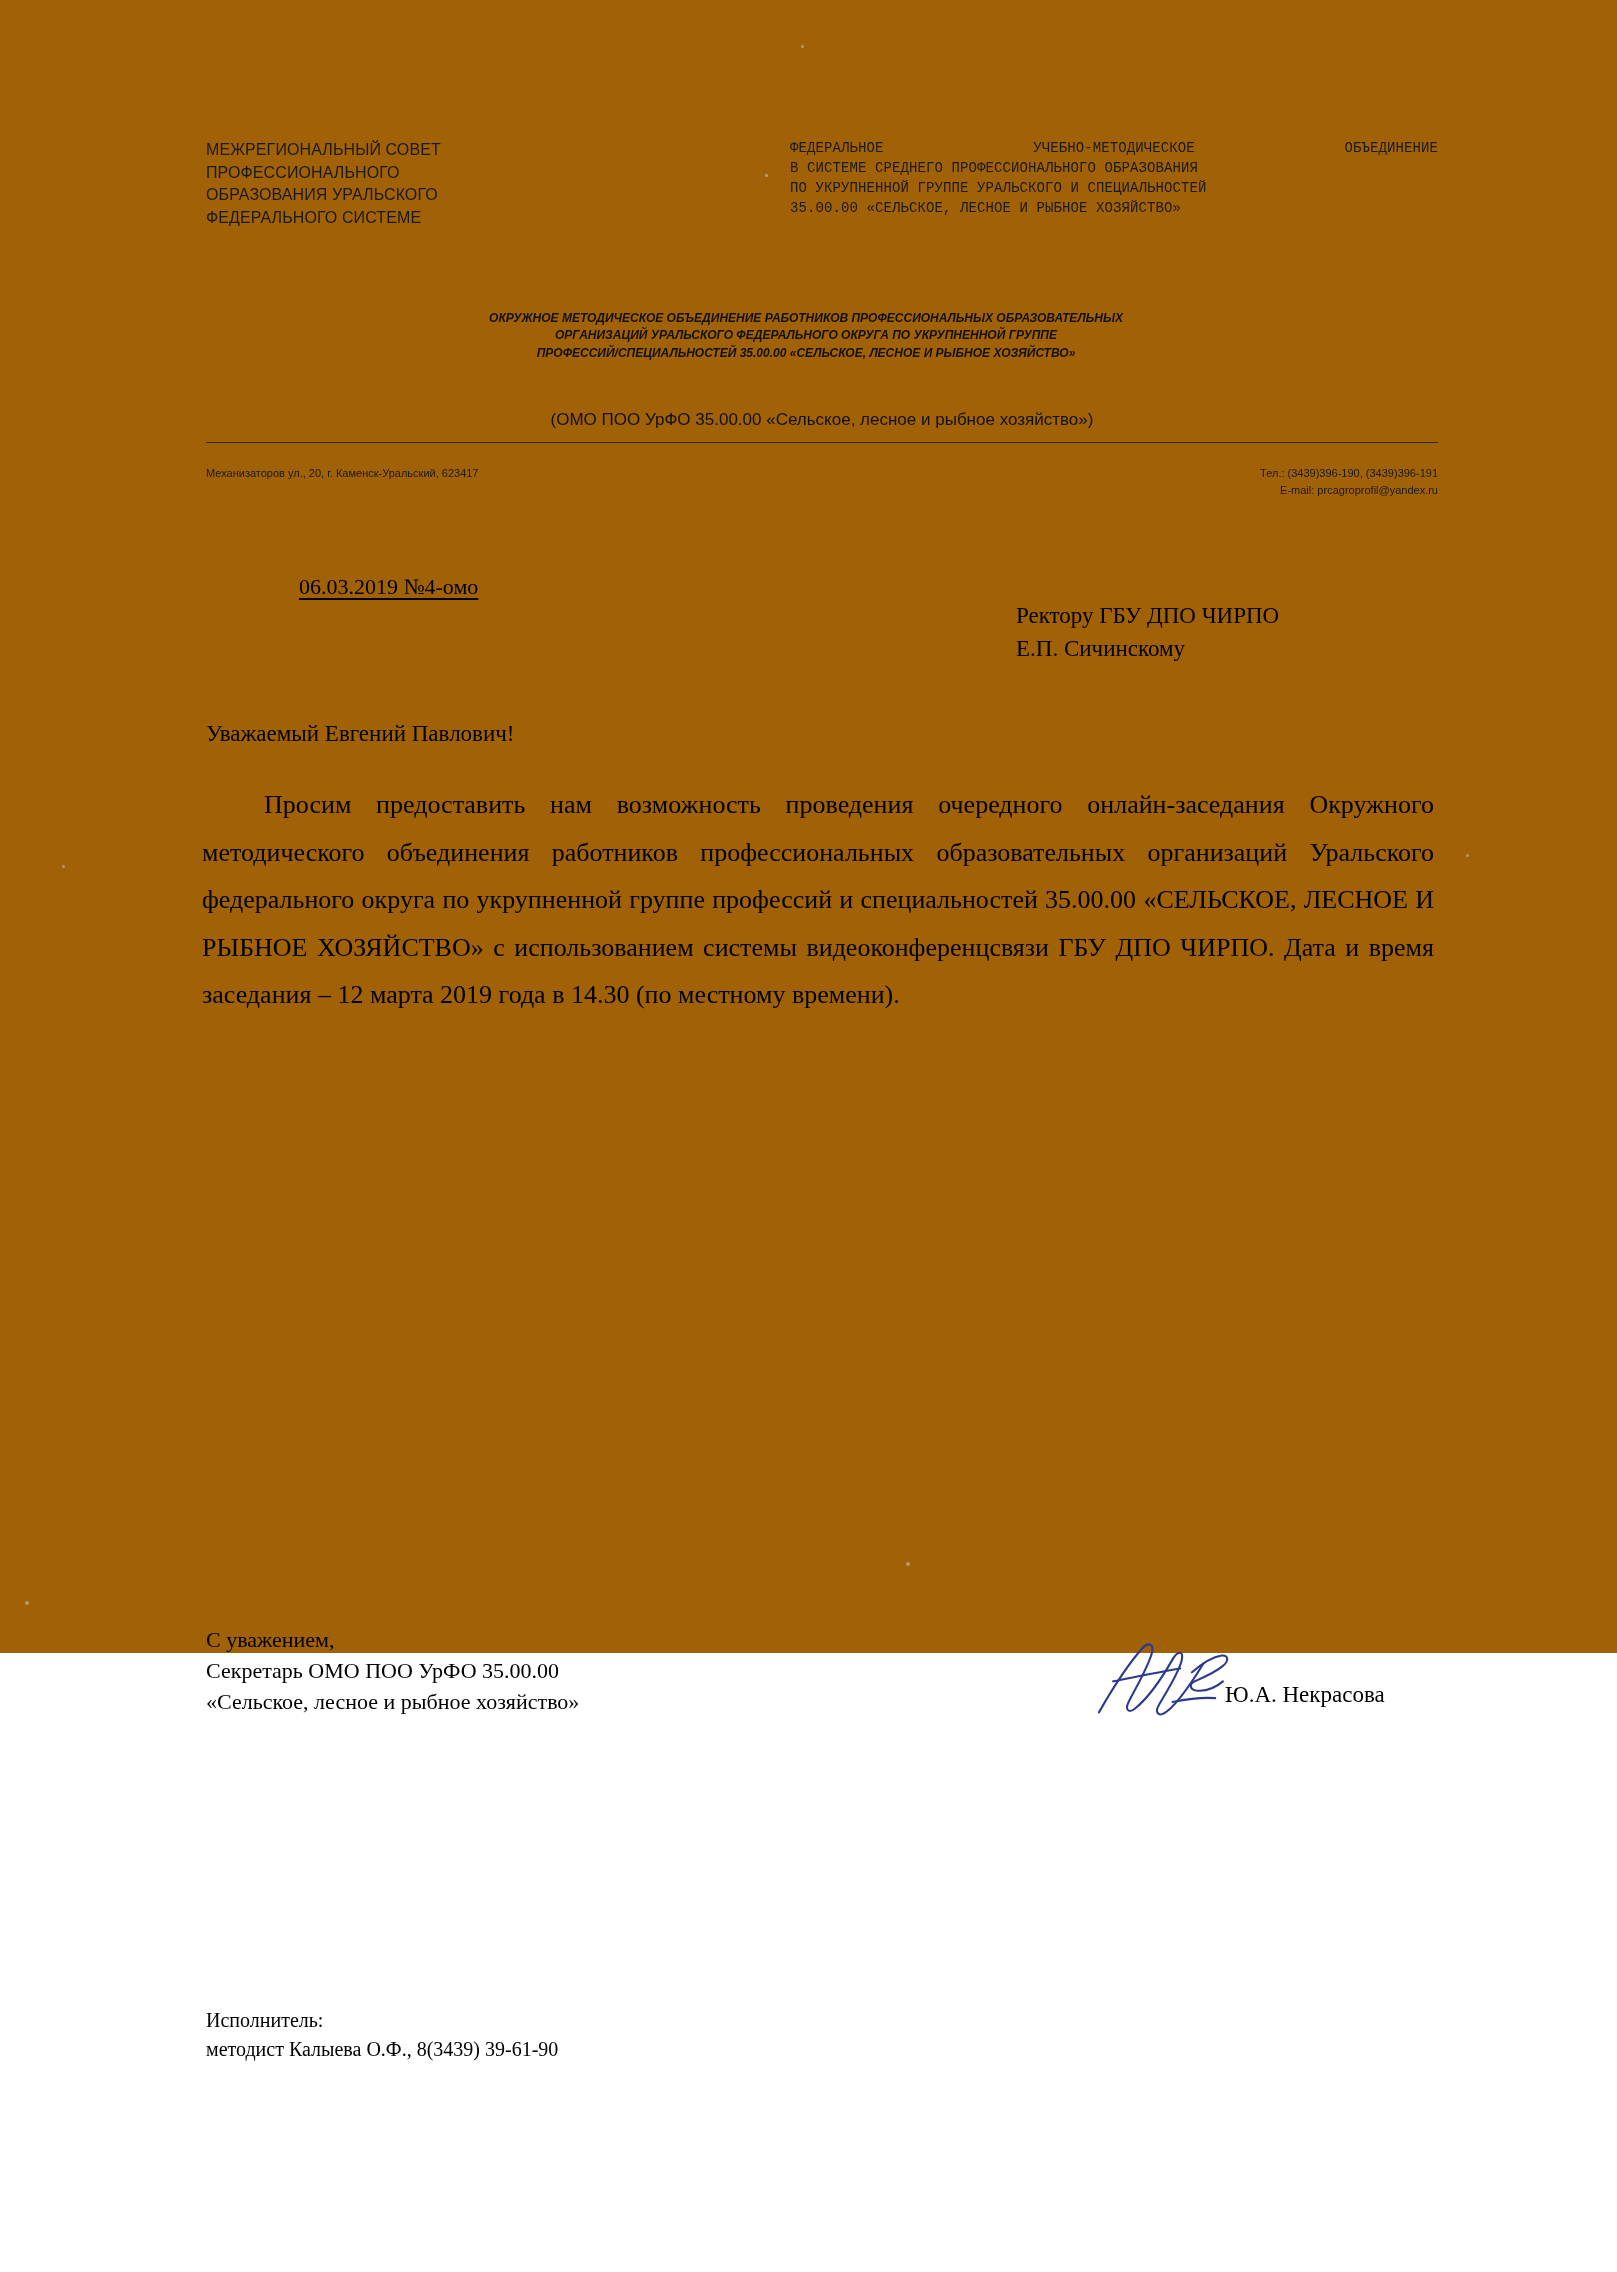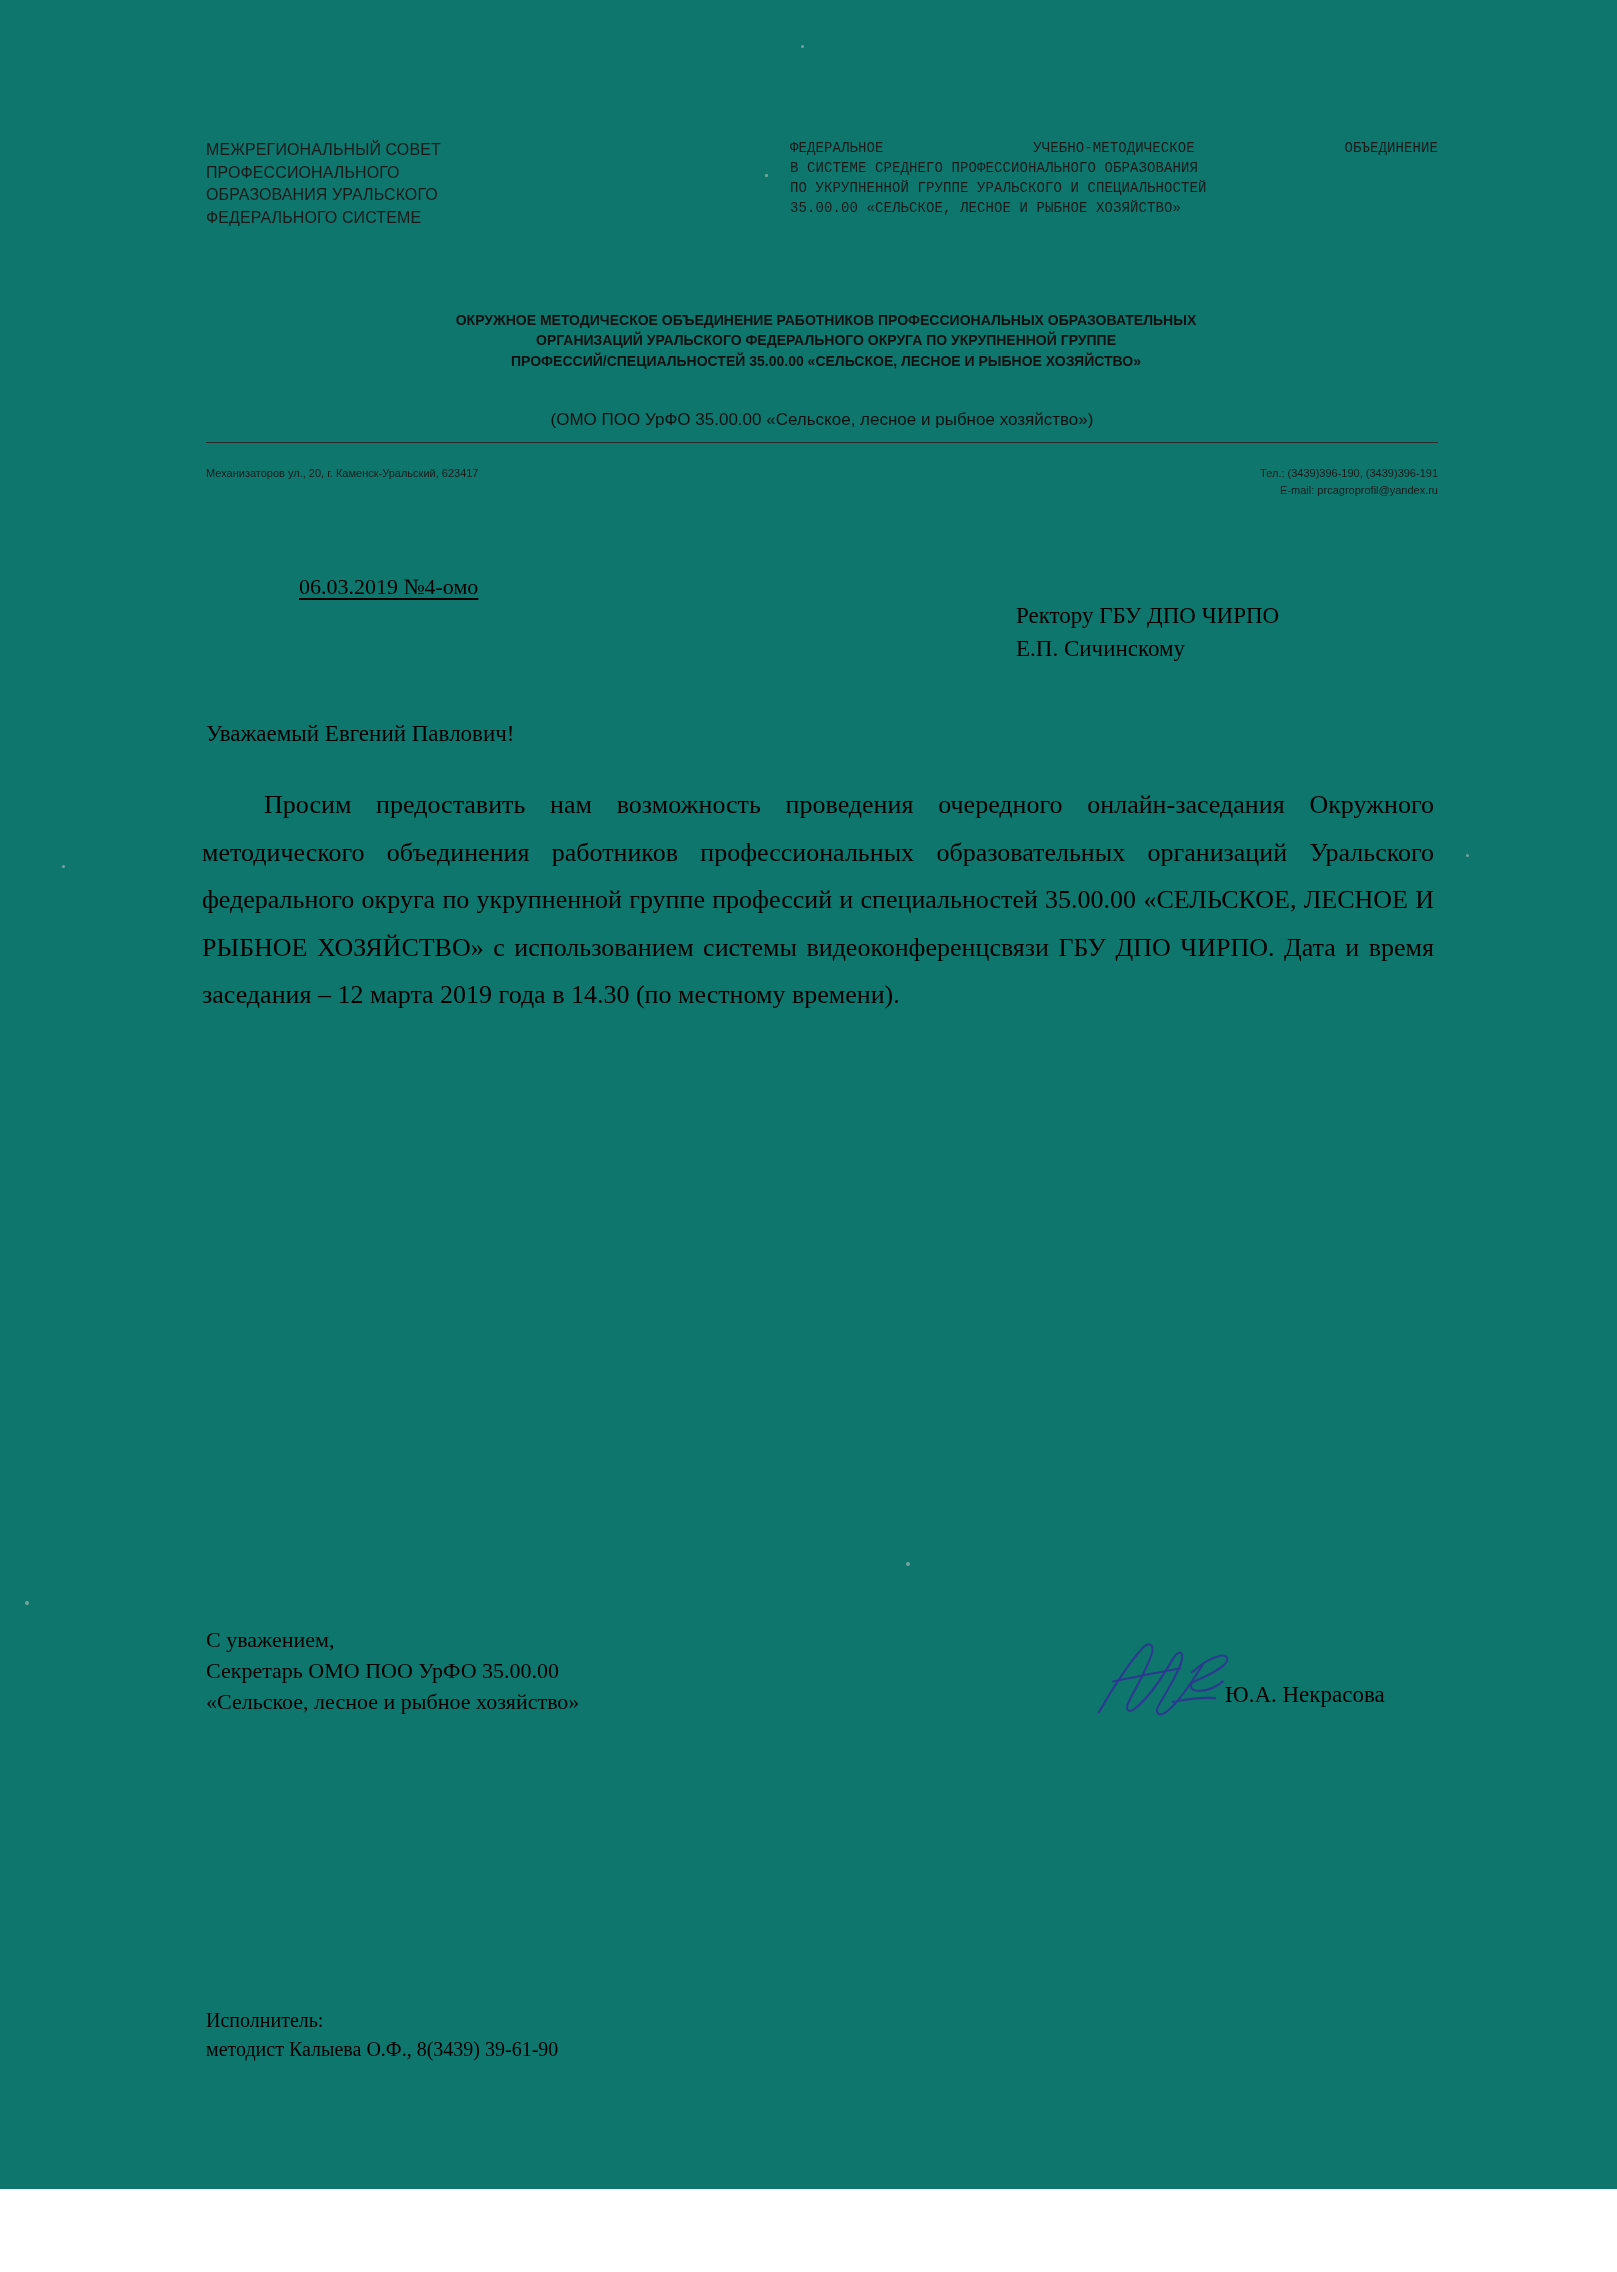--- a/index.html
+++ b/index.html
@@ -12,22 +12,22 @@
     height: 2273px;
     font-family: "Liberation Serif", serif;
     color: #000000;
     position: relative;
     overflow: hidden;
   }
   .page {
     position: absolute;
     left: 0; top: 0;
     width: 1618px;
-    height: 2189px;
-    background: #0f766e;
+    height: 1653px;
+    background: #a16207;
   }
 
   
   .letterhead {
     position: absolute;
     left: 206px;
     top: 139px;
     width: 1232px;
     display: flex;
     justify-content: space-between;
@@ -50,29 +50,30 @@
     color: #1a1a1a;
     text-align: justify;
   }
   .lh-right .line1 {
     display: flex;
     justify-content: space-between;
   }
 
   .org-title {
     position: absolute;
-    left: 210px;
+    left: 190px;
     top: 310px;
     width: 1232px;
     text-align: center;
     font-family: "Liberation Sans", sans-serif;
     font-weight: bold;
-    font-size: 14px;
+    font-size: 12px;
     line-height: 1.45;
     color: #111;
+    font-style: italic;
   }
   .org-subtitle {
     position: absolute;
     left: 206px;
     top: 410px;
     width: 1232px;
     text-align: center;
     font-family: "Liberation Sans", sans-serif;
     font-size: 17px;
     color: #111;

